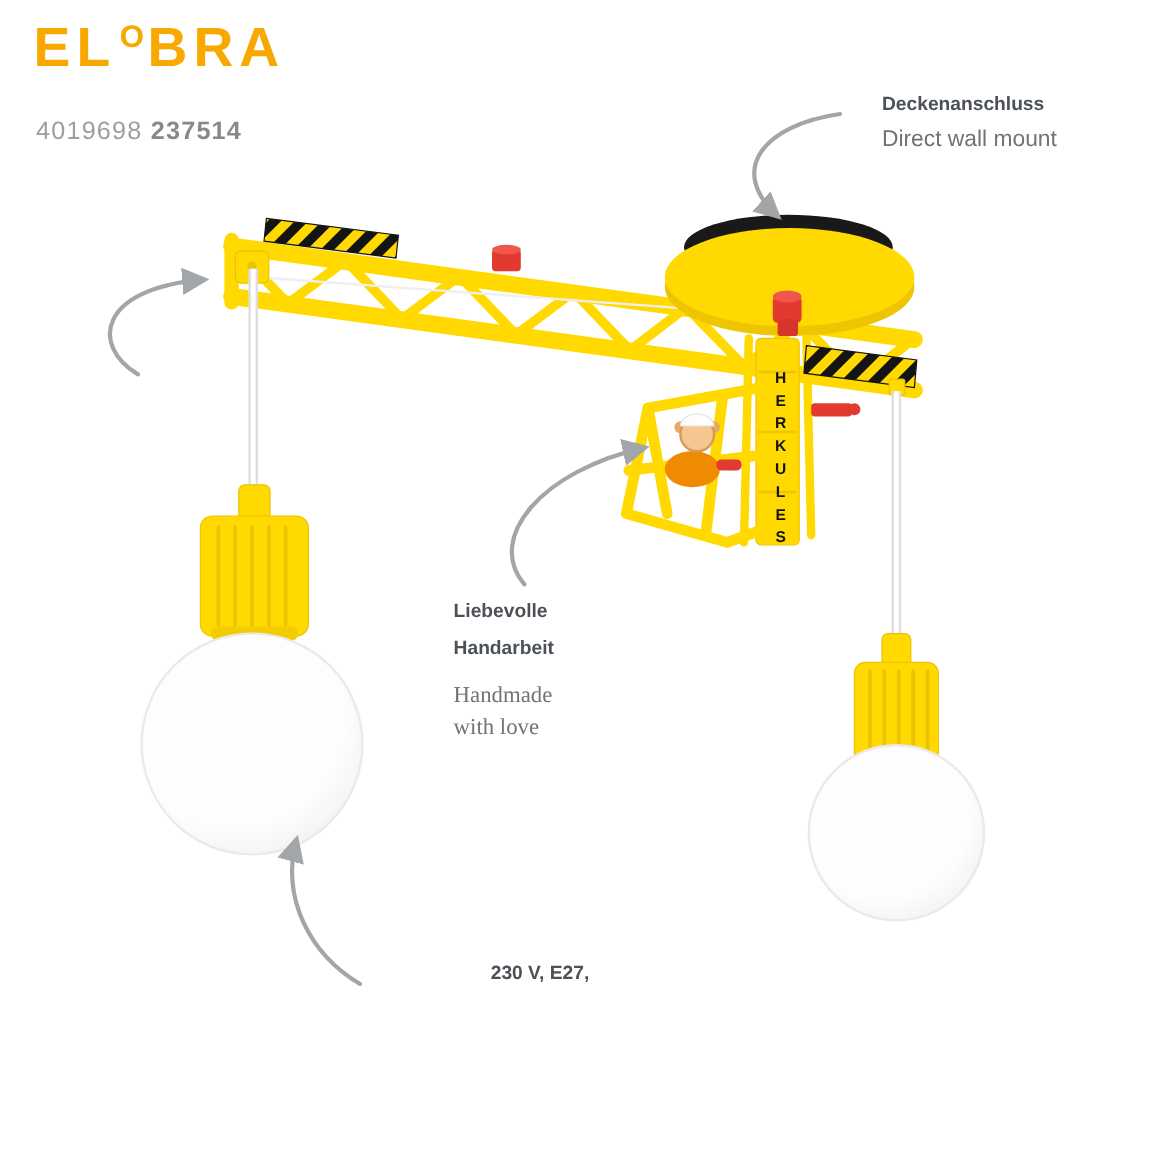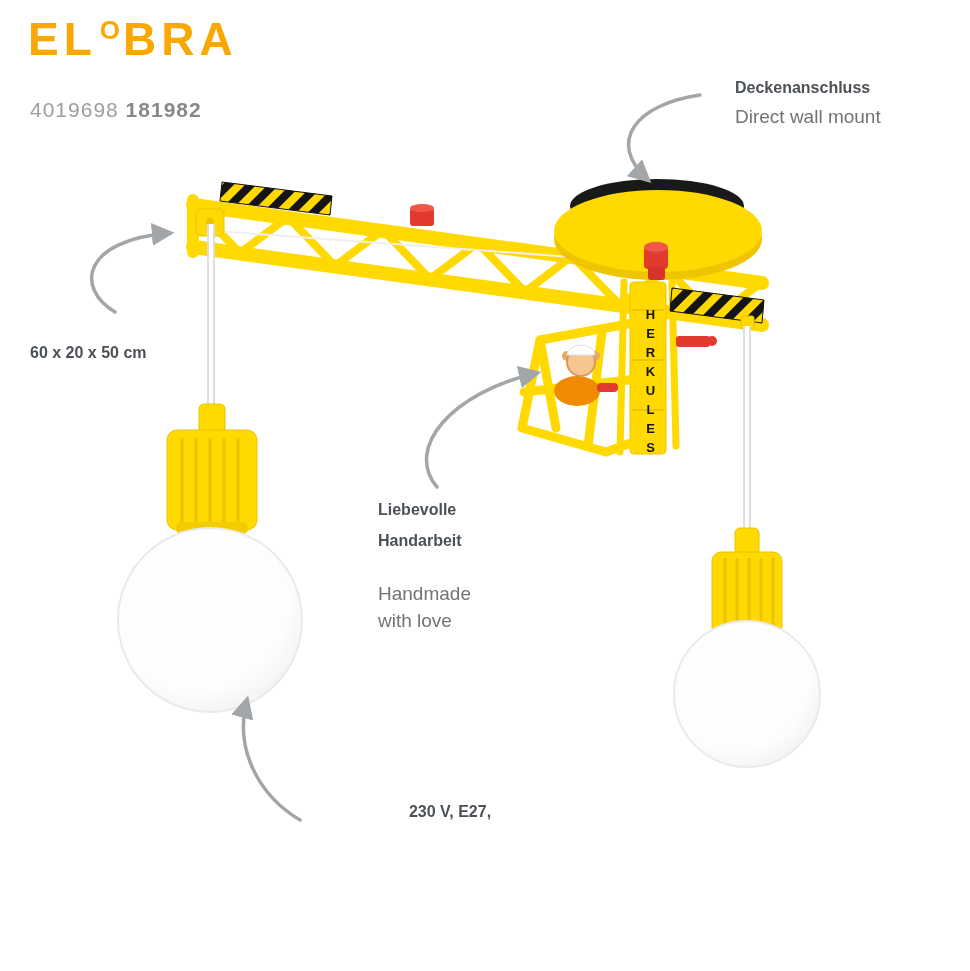--- a/index.html
+++ b/index.html
@@ -21,21 +21,21 @@
     position:absolute;left:30px;top:98px;font-size:21px;letter-spacing:1px;
     color:#9B9FA2;white-space:nowrap;
   }
   .codes .sku{font-weight:700;color:#85898C;}
   
   .t-dark{color:#4B5156;font-weight:700;font-size:16px;line-height:31px;}
   .t-gray{color:#737373;font-weight:400;font-size:19px;line-height:27px;}
   .co-mount{position:absolute;left:735px;top:72px;}
   .co-dims{position:absolute;left:30px;top:337px;}
   .co-handmade{position:absolute;left:378px;top:494px;}
-  .co-handmade .sub{margin-top:24px;}
+  .co-handmade .sub{margin-top:10px;font-family:Liberation Serif, serif;}
   .co-power{position:absolute;left:352px;top:796px;width:196px;text-align:center;}
   
   .tower-label{
     position:absolute;left:638px;top:300px;height:165px;width:20px;
     writing-mode:vertical-rl;text-orientation:upright;
     font-size:13px;font-weight:700;letter-spacing:4px;color:#141414;
     text-align:center;
   }
   svg{position:absolute;left:0;top:0;}
 </style>
@@ -160,31 +160,28 @@
     </g>
   </svg>
 
   <div class="tower-label">HERKULES</div>
 
   <div class="logo">
     <span>EL</span><span class="logo-o">O</span><span>BRA</span>
   </div>
   <div class="codes">
     <span>4019698</span>
-    <span class="sku">181982</span>
+    <span class="sku">237514</span>
   </div>
 
   <div class="co-mount">
     <div class="t-dark">Deckenanschluss</div>
     <div class="t-gray">Direct wall mount</div>
   </div>
 
-  <div class="co-dims">
-    <div class="t-dark">60 x 20 x 50 cm</div>
-  </div>
 
   <div class="co-handmade">
     <div class="t-dark">Liebevolle</div>
     <div class="t-dark">Handarbeit</div>
     <div class="sub">
       <div class="t-gray">Handmade</div>
       <div class="t-gray">with love</div>
     </div>
   </div>
 

